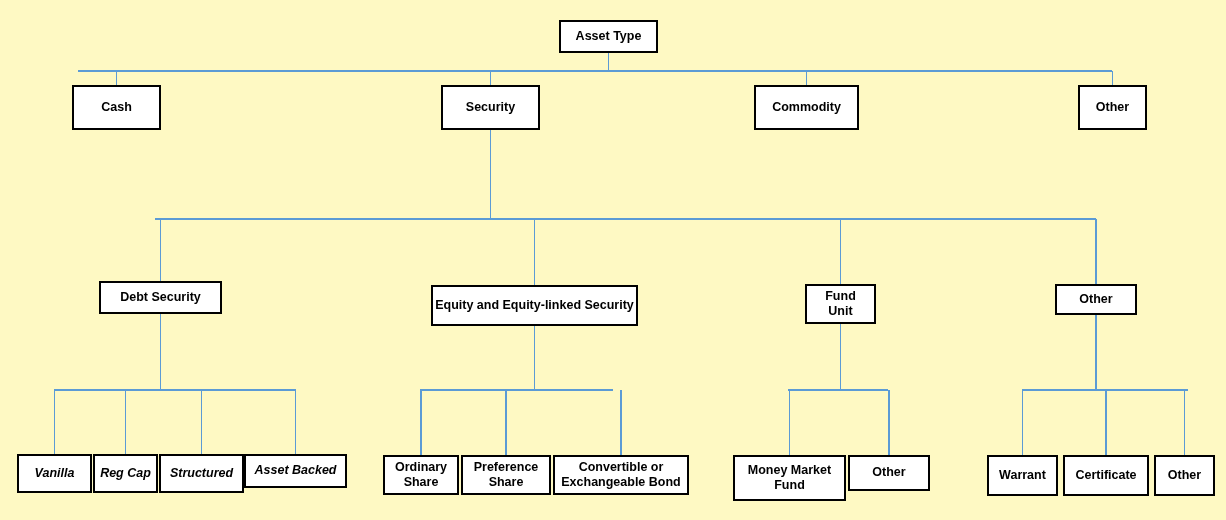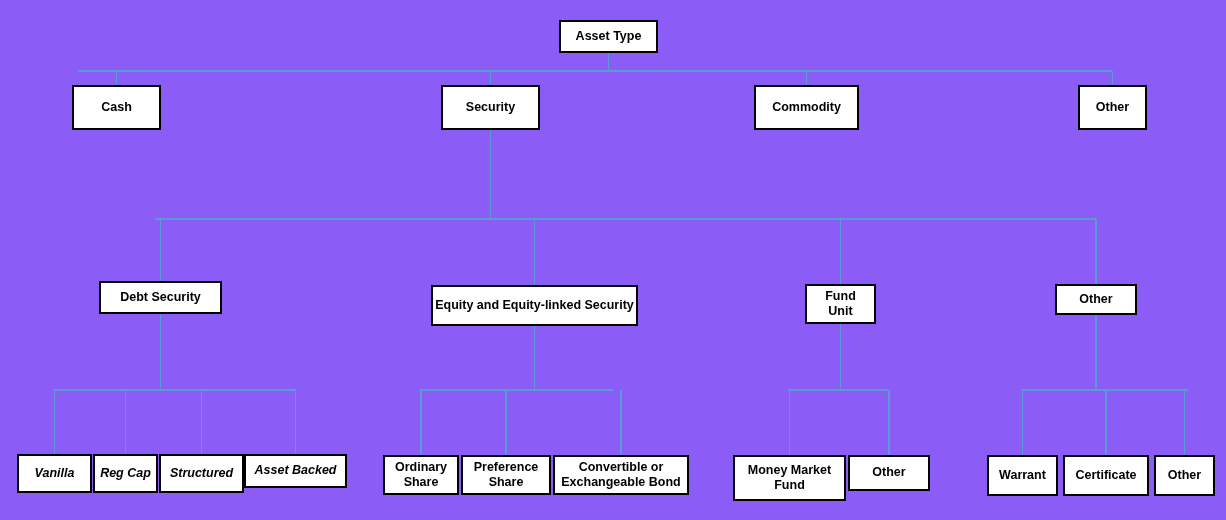--- a/index.html
+++ b/index.html
@@ -11,21 +11,21 @@
   body {
     width: 1226px;
     height: 520px;
     font-family: "Liberation Sans", sans-serif;
     overflow: hidden;
   }
   #diagram-root {
     position: relative;
     width: 1226px;
     height: 520px;
-    background: #8b5cf6;
+    background: #fef9c3;
   }
   svg#tree-svg {
     position: absolute;
     left: 0;
     top: 0;
     width: 1226px;
     height: 520px;
     display: block;
   }
   .connector {

